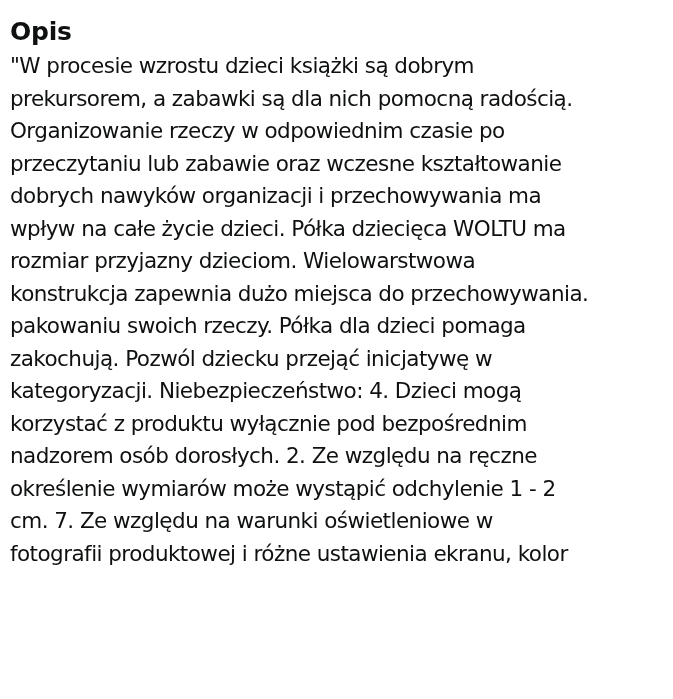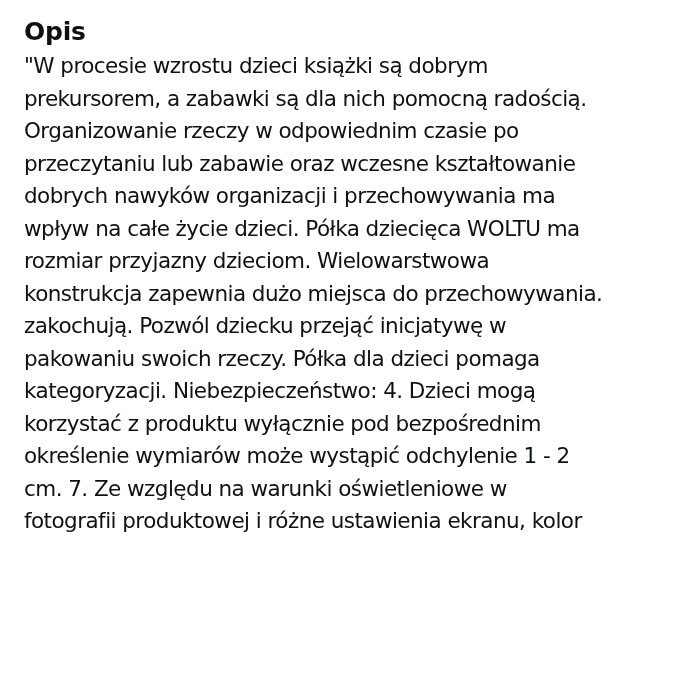--- a/index.html
+++ b/index.html
@@ -9,21 +9,21 @@
     }
     body {
       width: 673px;
       height: 699px;
       overflow: hidden;
       font-family: "DejaVu Sans", sans-serif;
       color: #111111;
     }
     .section {
       position: relative;
-      padding: 14px 24px 0 24px;
+      padding: 14px 24px 0 10px;
     }
     .title {
       font-family: "DejaVu Sans", sans-serif;
       font-weight: bold;
       font-size: 25px;
       line-height: 36px;
       margin: 0;
       letter-spacing: -0.2px;
       color: #0f1111;
     }
@@ -46,21 +46,22 @@
   <h2 class="title">Opis</h2>
   <p class="desc">
     <span class="line">"W procesie wzrostu dzieci książki są dobrym</span>
     <span class="line">prekursorem, a zabawki są dla nich pomocną radością.</span>
     <span class="line">Organizowanie rzeczy w odpowiednim czasie po</span>
     <span class="line">przeczytaniu lub zabawie oraz wczesne kształtowanie</span>
     <span class="line">dobrych nawyków organizacji i przechowywania ma</span>
     <span class="line">wpływ na całe życie dzieci. Półka dziecięca WOLTU ma</span>
     <span class="line">rozmiar przyjazny dzieciom. Wielowarstwowa</span>
     <span class="line">konstrukcja zapewnia dużo miejsca do przechowywania.</span>
+    <span class="line">pakowaniu swoich rzeczy. Półka dla dzieci pomaga</span>
     <span class="line">zakochują. Pozwól dziecku przejąć inicjatywę w</span>
-    <span class="line">pakowaniu swoich rzeczy. Półka dla dzieci pomaga</span>
     <span class="line">kategoryzacji. Niebezpieczeństwo: 4. Dzieci mogą</span>
     <span class="line">korzystać z produktu wyłącznie pod bezpośrednim</span>
+    <span class="line">nadzorem osób dorosłych. 2. Ze względu na ręczne</span>
     <span class="line">określenie wymiarów może wystąpić odchylenie 1 - 2</span>
     <span class="line">cm. 7. Ze względu na warunki oświetleniowe w</span>
     <span class="line">fotografii produktowej i różne ustawienia ekranu, kolor</span>
   </p>
 </div>
 
 </body></html>

